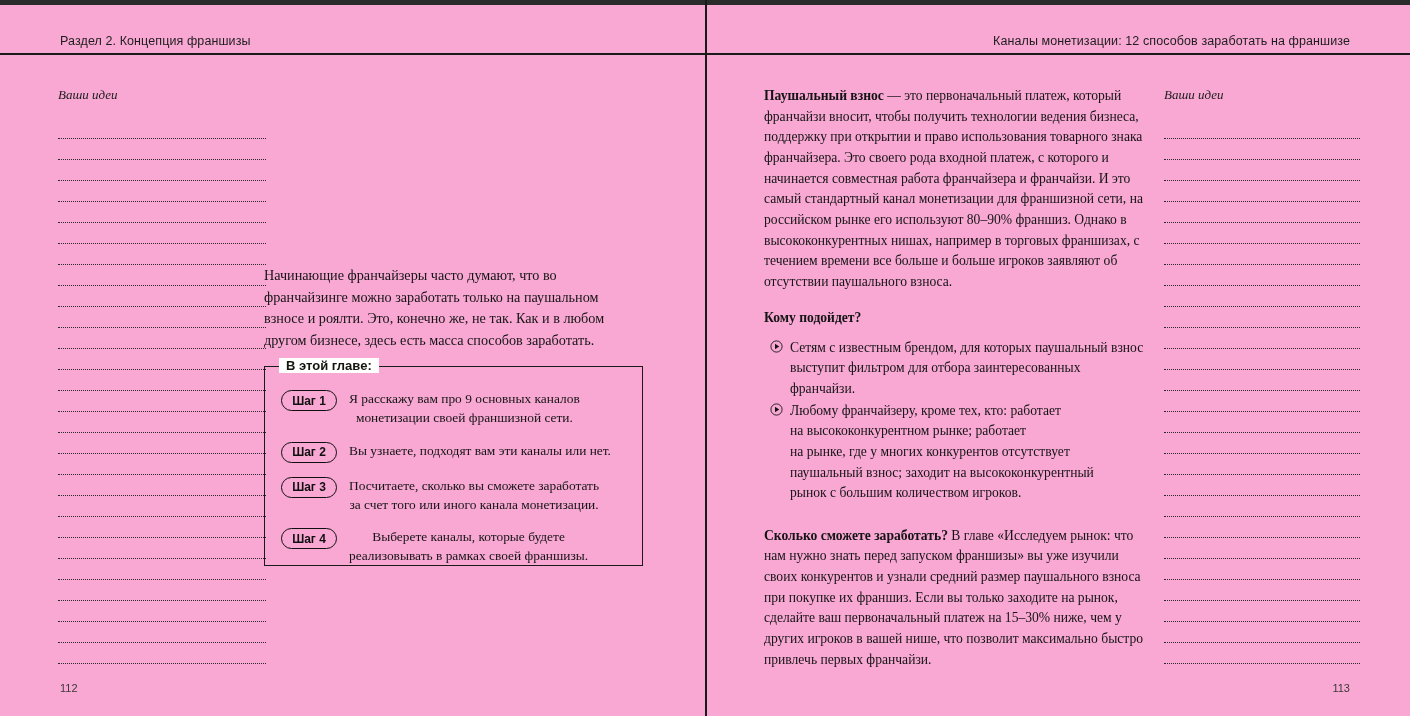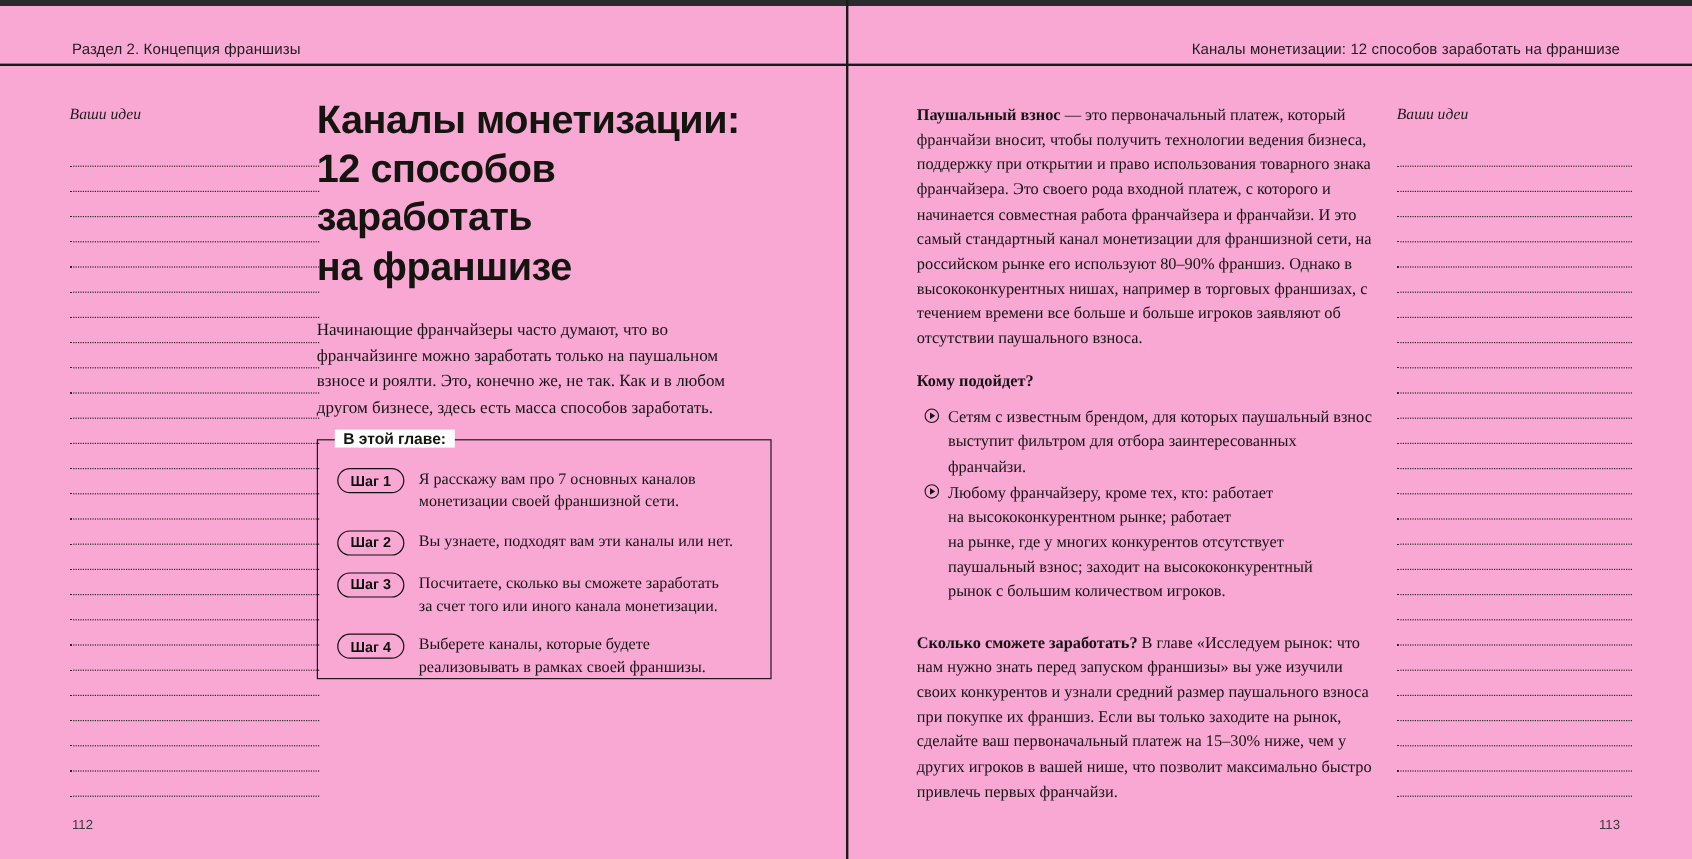--- a/index.html
+++ b/index.html
@@ -142,20 +142,21 @@
     font-weight: bold;
     font-size: 13px;
     color: #15150f;
     white-space: nowrap;
   }
   .steps {
     position: absolute;
     left: 0; right: 0;
     top: 22px;
     padding: 0 12px 0 16px;
+    text-align: center;
   }
   .step-row {
     display: flex;
     align-items: flex-start;
     margin-bottom: 13px;
   }
   .step-row:last-child { margin-bottom: 0; }
   .step-badge {
     flex: 0 0 auto;
     width: 56px;
@@ -273,34 +274,29 @@
         <div class="dotted-line"></div>
         <div class="dotted-line"></div>
         <div class="dotted-line"></div>
         <div class="dotted-line"></div>
         <div class="dotted-line"></div>
         <div class="dotted-line"></div>
         <div class="dotted-line"></div>
       </div>
   </div>
 
-  <div class="left-main">
-    <h1 class="book-title" style="white-space: pre-line;">Каналы монетизации:
-12 способов заработать
-на франшизе</h1>
-  </div>
 
   <p class="intro-para">Начинающие франчайзеры часто думают, что во франчайзинге можно заработать только на паушальном взносе и роялти. Это, конечно же, не так. Как и в любом другом бизнесе, здесь есть масса способов заработать.</p>
 
   <div class="chapter-box">
     <div class="chapter-box-legend">В этой главе:</div>
     <div class="steps" id="steps-container">
         <div class="step-row">
           <div class="step-badge">Шаг 1</div>
-          <div class="step-text">Я расскажу вам про 7 основных каналов
+          <div class="step-text">Я расскажу вам про 9 основных каналов
 монетизации своей франшизной сети.</div>
         </div>
         <div class="step-row">
           <div class="step-badge">Шаг 2</div>
           <div class="step-text">Вы узнаете, подходят вам эти каналы или нет.</div>
         </div>
         <div class="step-row">
           <div class="step-badge">Шаг 3</div>
           <div class="step-text">Посчитаете, сколько вы сможете заработать
 за счет того или иного канала монетизации.</div>

